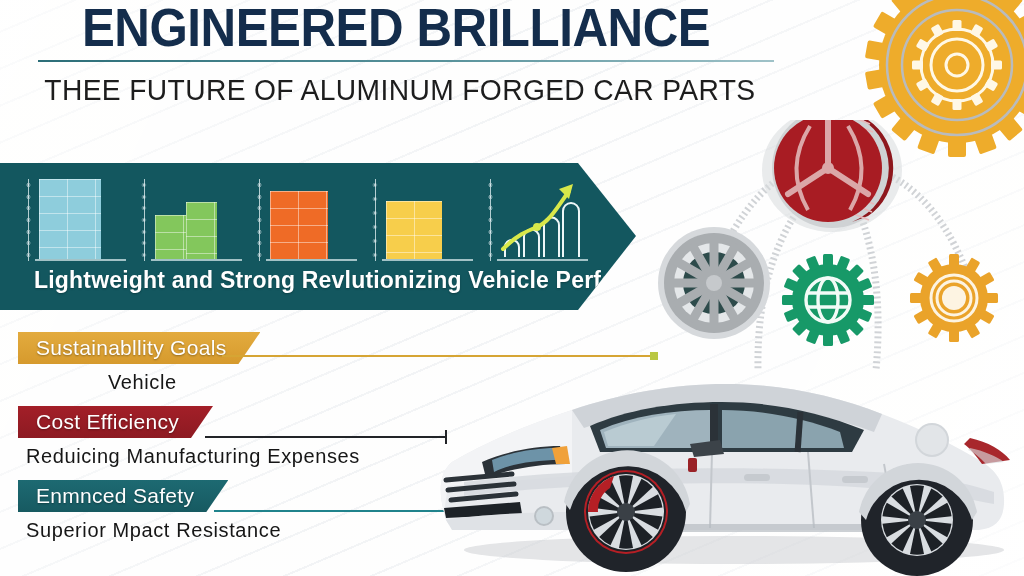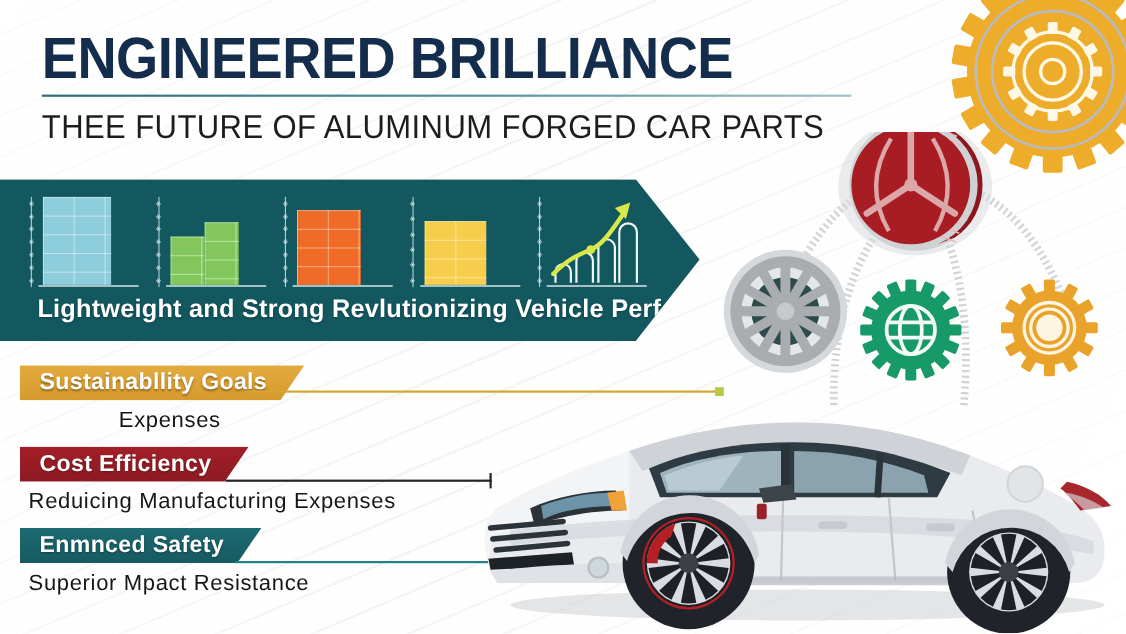--- a/index.html
+++ b/index.html
@@ -39,22 +39,23 @@
     position: absolute;
     inset: 0;
     background: linear-gradient(115deg, rgba(255,255,255,0.86) 0%, rgba(255,255,255,0.55) 45%, rgba(255,255,255,0.9) 100%);
     pointer-events: none;
   }
 
   
   .header {
     position: absolute;
     left: 38px;
-    top: 26px;
+    top: 0;
     width: 770px;
+    text-align: center;
   }
   .title {
     font-family: "Liberation Sans Narrow", "Liberation Sans", sans-serif;
     font-size: 53px;
     font-weight: bold;
     letter-spacing: -0.5px;
     color: #142d4c;
     line-height: 1.04;
     transform: scaleX(0.93);
     transform-origin: left center;
@@ -186,21 +187,21 @@
     left: 18px;
   }
   .feature-tag {
     position: relative;
     display: inline-block;
     height: 32px;
     line-height: 32px;
     padding: 0 34px 0 18px;
     font-family: "Liberation Sans Narrow", "Liberation Sans", sans-serif;
     font-size: 21px;
-    font-weight: bold;
+    font-weight: normal;
     color: #ffffff;
     letter-spacing: 0.3px;
     white-space: nowrap;
     clip-path: polygon(0 0, 100% 0, calc(100% - 22px) 100%, 0 100%);
     text-shadow: 0 1px 2px rgba(0,0,0,0.35);
     box-sizing: border-box;
   }
   .tag-gold  { background: linear-gradient(180deg, #e3ab3e 0%, #d69a2d 100%); }
   .tag-red   { background: linear-gradient(180deg, #a31f28 0%, #8d1a22 100%); text-align: center; }
   .tag-teal  { background: linear-gradient(180deg, #1d6a72 0%, #175a61 100%); }
@@ -422,21 +423,21 @@
         </div>
       </div>
 
     </div>
     <div class="banner-caption">Lightweight and Strong Revlutionizing Vehicle Perfornance</div>
   </div>
 
   <div class="feature" style="top:332px;">
     <div class="feature-tag tag-gold">Sustainabllity Goals</div>
     <div class="row-inline">
-      <span>Expenses</span>
+      <span>Vehicle</span>
     </div>
   </div>
   <div class="connector conn-gold" style="left:222px; top:355px; width:432px;">
     <span class="dot"></span>
   </div>
 
   <div class="feature" style="top:406px;">
     <div class="feature-tag tag-red">Cost Efficiency</div>
     <div class="feature-desc">Reduicing  Manufacturing  Expenses</div>
   </div>

